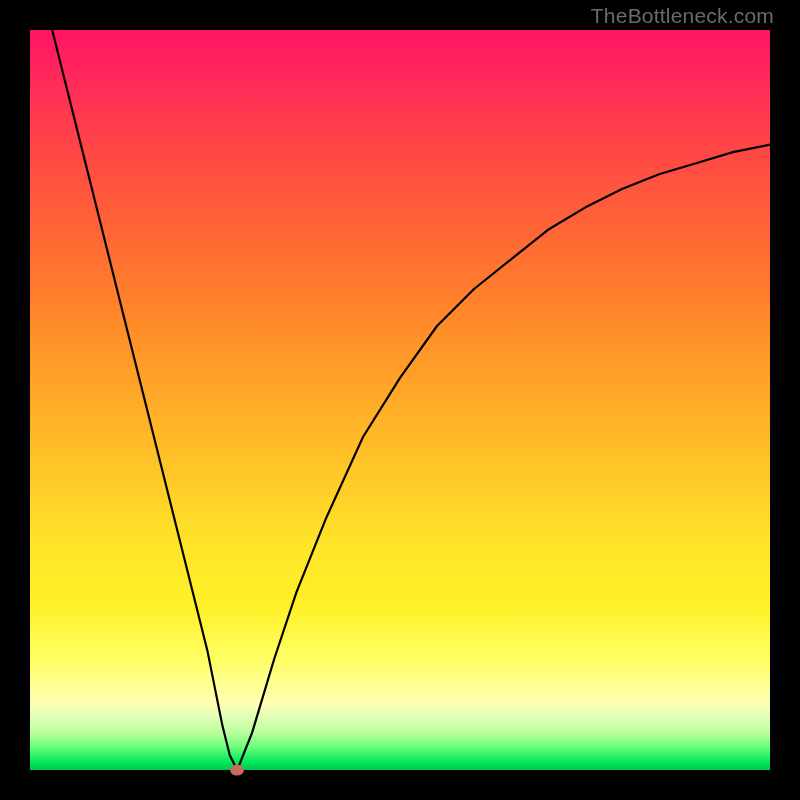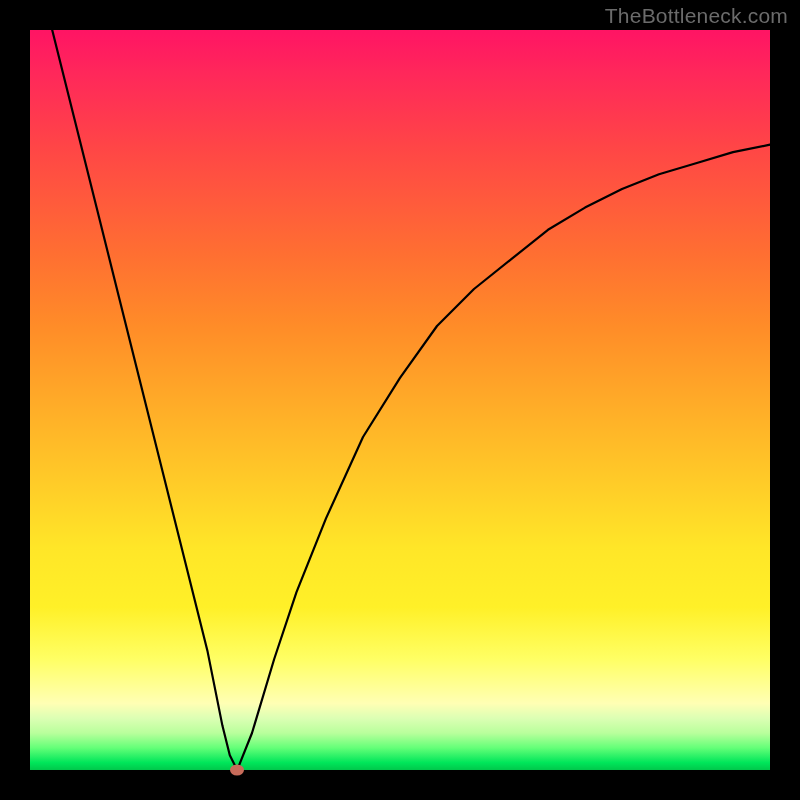--- a/index.html
+++ b/index.html
@@ -12,21 +12,21 @@
   }
   .frame {
     position: relative;
     width: 800px;
     height: 800px;
     background: #000;
   }
   .watermark {
     position: absolute;
     top: 4px;
-    right: 12px;
+    right: 26px;
     color: #6b6b6b;
     font-size: 21px;
     font-weight: 400;
     letter-spacing: 0.2px;
     text-align: center;
   }
   .plot-area {
     position: absolute;
     left: 30px;
     top: 30px;

